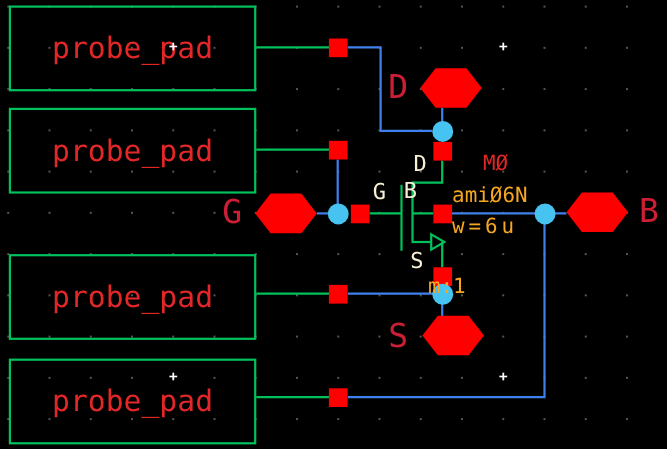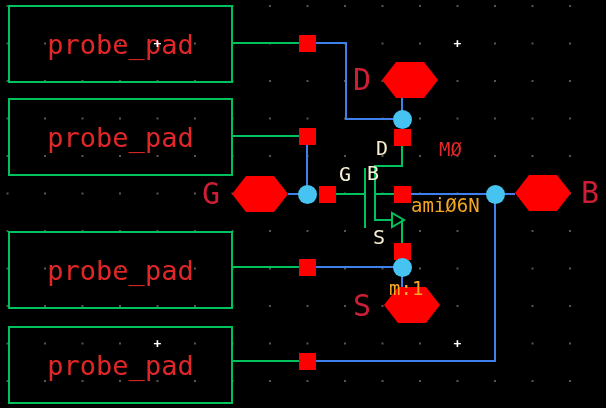--- a/index.html
+++ b/index.html
@@ -16,21 +16,21 @@
     border:2px solid #00c25c;box-sizing:border-box;
     display:flex;align-items:center;justify-content:center;
   }
   .pad-label{color:#e12727;font-size:27px;line-height:1;letter-spacing:0px;}
   .sq{position:absolute;width:17px;height:17px;background:#ff0000;}
   .junction{position:absolute;width:19px;height:19px;border-radius:50%;background:#46c3f0;}
   .lbl{position:absolute;line-height:1;white-space:pre;}
   .pin-lbl{color:#cc1f35;font-size:30px;transform:translate(-50%,-50%);}
   .term-lbl{color:#f7f0d2;font-size:20px;transform:translate(-50%,-50%);}
   .inst-lbl{color:#e12727;font-size:19px;transform:translate(0,-50%);padding-left:27px;}
-  .prop-lbl{color:#f5a623;font-size:19px;transform:translate(0,-50%);margin-top:27px;}
+  .prop-lbl{color:#f5a623;font-size:19px;transform:translate(0,-50%);}
   .prop-w{letter-spacing:3.5px;}
   .gmark{position:absolute;color:#ffffff;font-size:13px;font-weight:bold;
          transform:translate(-50%,-50%);line-height:1;}
 </style>
 </head>
 <body>
 
 <div id="canvas">
 
   <svg class="overlay" width="606" height="408" viewBox="0 0 606 408">
@@ -106,20 +106,21 @@
   <div class="lbl pin-lbl" style="left:362px;top:306px;">S</div>
   <div class="lbl pin-lbl" style="left:590px;top:193px;">B</div>
 
   <div class="lbl term-lbl" style="left:382px;top:148px;">D</div>
   <div class="lbl term-lbl" style="left:345px;top:174px;">G</div>
   <div class="lbl term-lbl" style="left:373px;top:173px;">B</div>
   <div class="lbl term-lbl" style="left:379px;top:237px;">S</div>
 
   <div class="lbl inst-lbl" style="left:412px;top:149px;">MØ</div>
   <div class="lbl prop-lbl" style="left:411px;top:178px;">amiØ6N</div>
+  <div class="lbl prop-lbl prop-w" style="left:411px;top:206px;">w=6u</div>
   <div class="lbl prop-lbl" style="left:389px;top:261px;">m:1</div>
 
   <div class="gmark" style="left:157.5px;top:43px;">+</div>
   <div class="gmark" style="left:457.5px;top:43px;">+</div>
   <div class="gmark" style="left:157.5px;top:343px;">+</div>
   <div class="gmark" style="left:457.5px;top:343px;">+</div>
 
 </div>
 
 </body></html>

